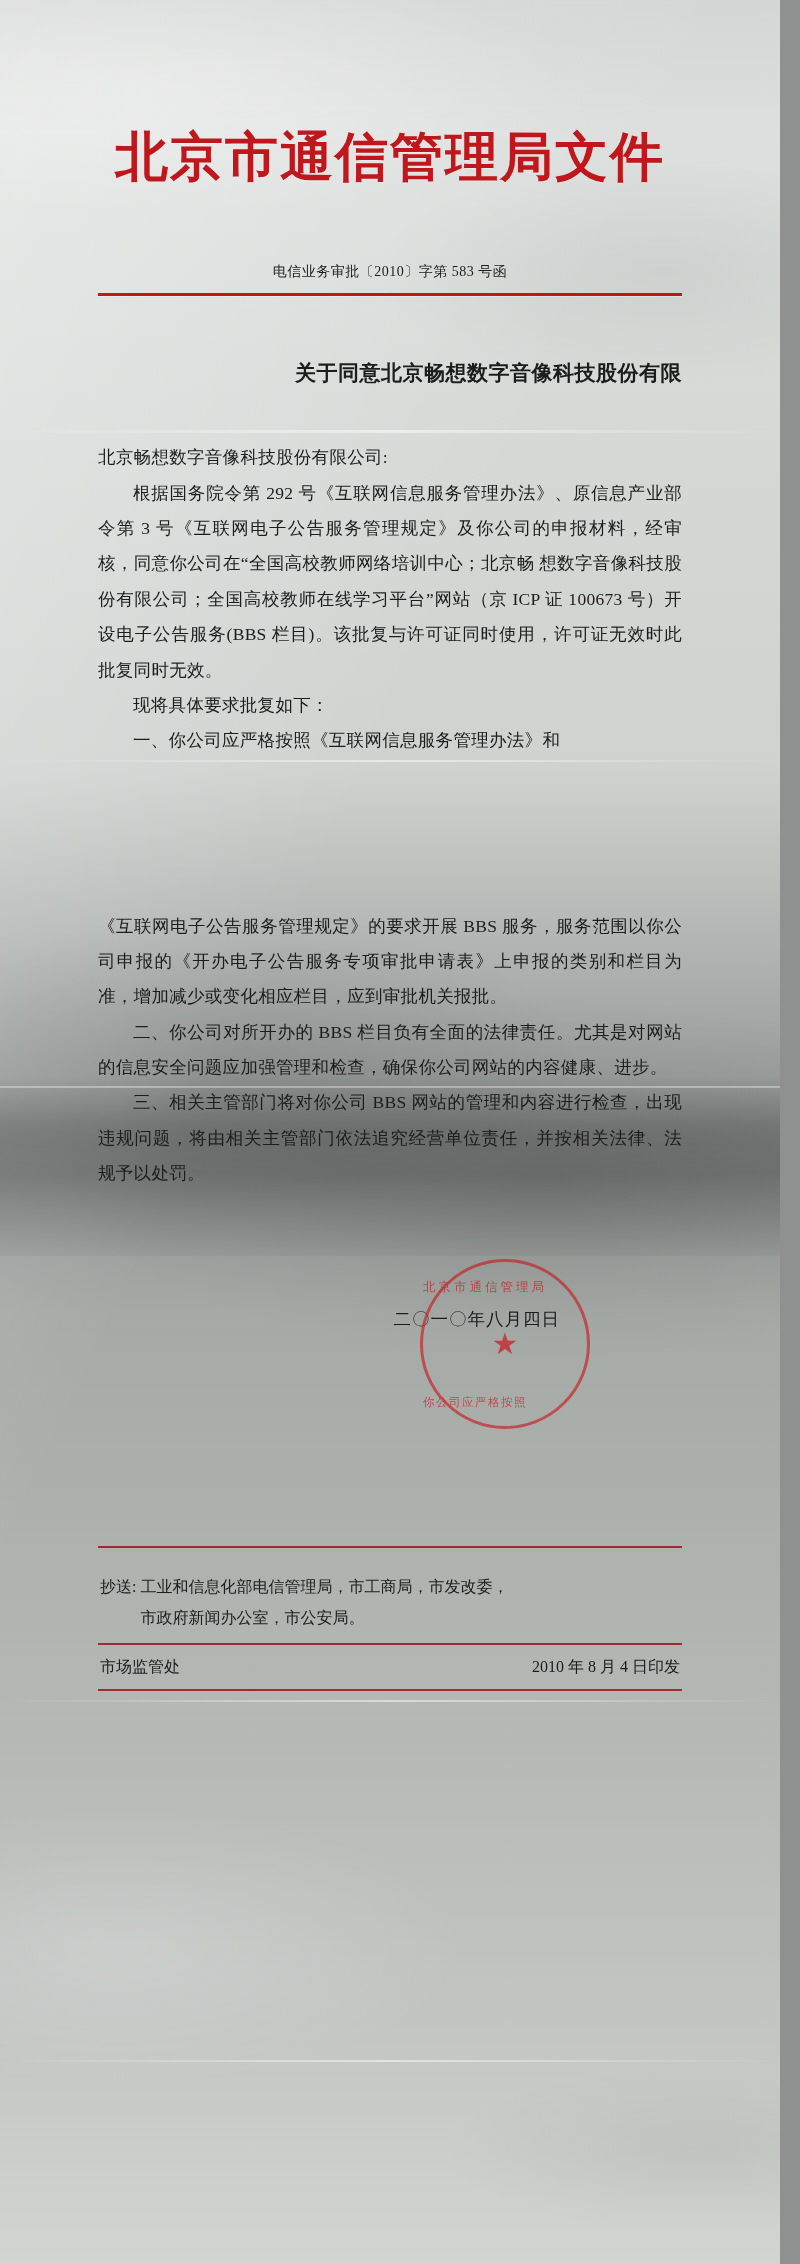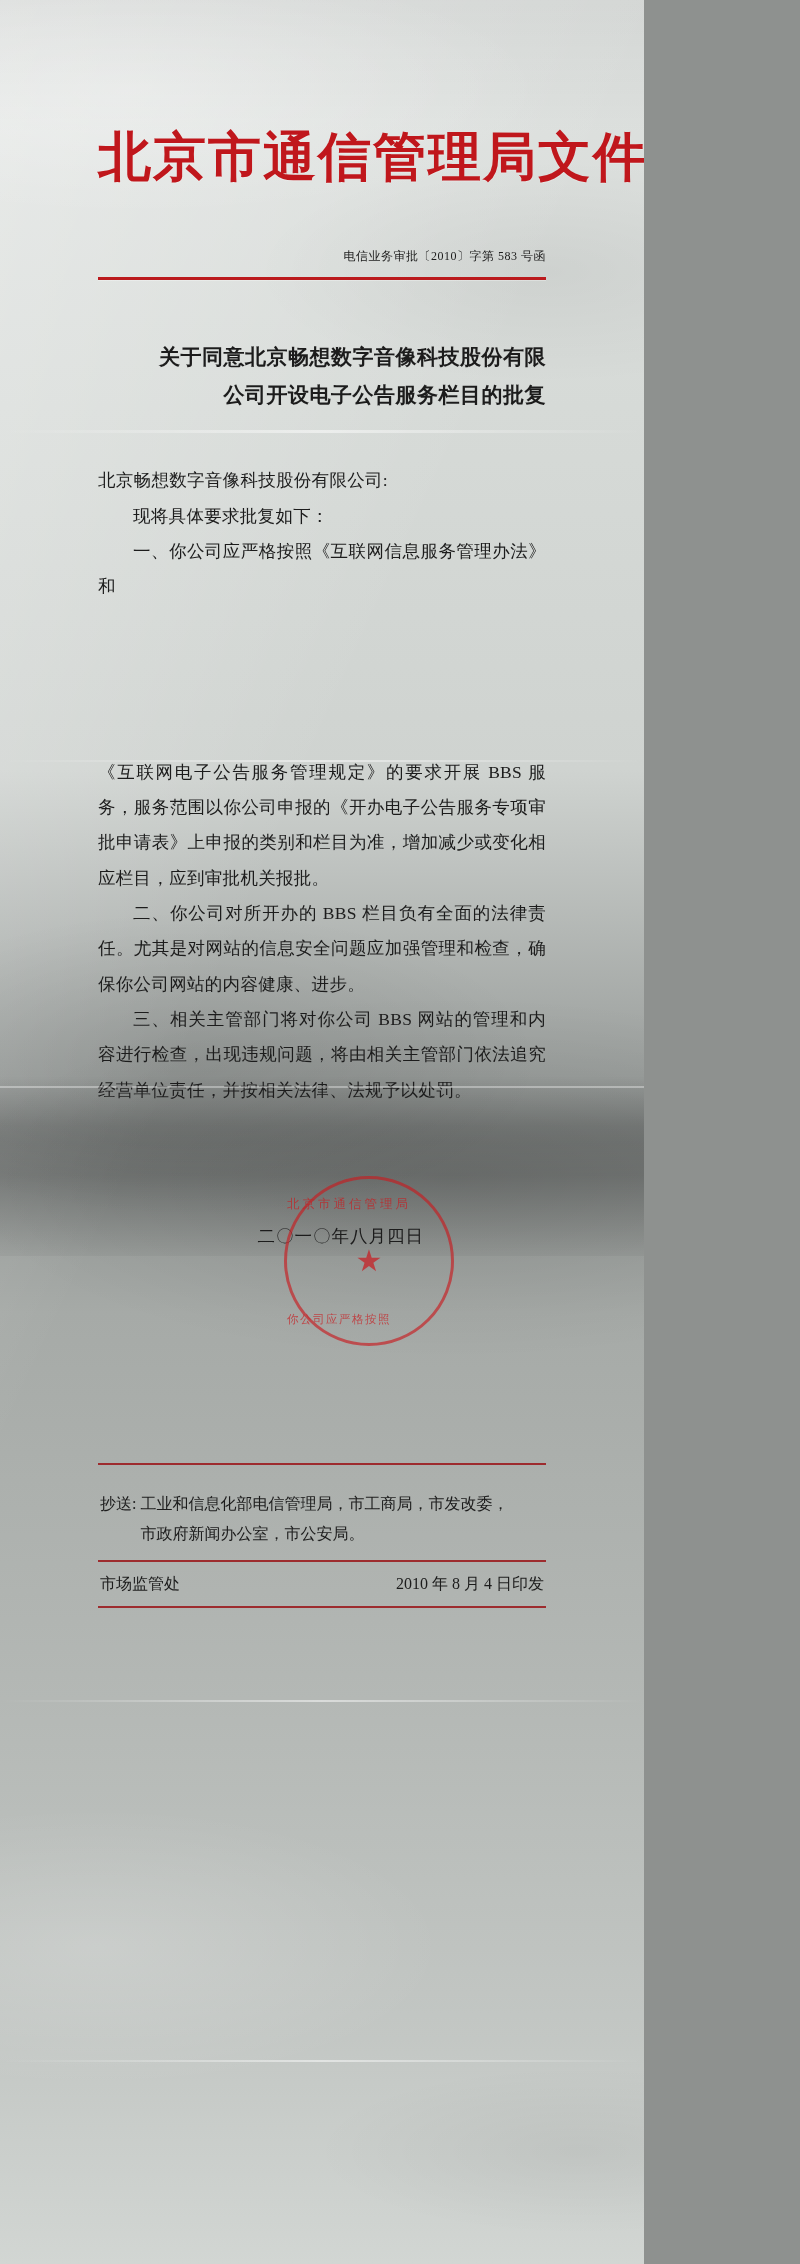--- a/index.html
+++ b/index.html
@@ -5,21 +5,21 @@
   html, body {
     margin: 0;
     padding: 0;
     background: #8e918f;
   }
   body {
     width: 800px;
   }
   .page {
     position: relative;
-    width: 644px;
+    width: 780px;
     min-height: 2264px;
     background:
       linear-gradient(180deg, rgba(0,0,0,0.05) 0%, rgba(0,0,0,0) 6%),
       linear-gradient(115deg, rgba(255,255,255,0.35) 0%, rgba(255,255,255,0) 40%),
       linear-gradient(180deg, #dfe2e0 0%, #d6dad7 18%, #cfd3d0 34%, #8f9391 50.5%, #a6aaa7 58%, #b3b7b4 74%, #c3c7c4 90%, #d2d6d3 100%);
     overflow: hidden;
     font-family: "Liberation Serif", serif;
     color: #1c1c1c;
   }
   
@@ -55,23 +55,23 @@
   .masthead-title {
     color: #c0171c;
     font-size: 53px;
     font-weight: bold;
     letter-spacing: 2px;
     line-height: 1.2;
     text-shadow: 0 1px 0 rgba(255,255,255,0.25);
     white-space: nowrap;
   }
   .docnum {
-    text-align: right;
-    font-size: 12px;
-    margin-top: 58px;
+    text-align: center;
+    font-size: 14px;
+    margin-top: 73px;
     letter-spacing: 0.5px;
   }
   .redline {
     margin-top: 12px;
     height: 3px;
     background: #bb1a1d;
     box-shadow: 0 1px 0 rgba(255,255,255,0.3);
   }
 
   .subject {
@@ -214,25 +214,25 @@
 
     <div class="masthead">
       <div class="masthead-title">北京市通信管理局文件</div>
     </div>
 
     <div class="docnum">电信业务审批〔2010〕字第 583 号函</div>
     <div class="redline"></div>
 
     <div class="subject">
       <div>关于同意北京畅想数字音像科技股份有限</div>
-      <div>公司开设电子公告服务栏目的批复</div>
     </div>
 
     <div class="body">
       <p>北京畅想数字音像科技股份有限公司:</p>
+      <p class="p-indent">根据国务院令第 292 号《互联网信息服务管理办法》、原信息产业部令第 3 号《互联网电子公告服务管理规定》及你公司的申报材料，经审核，同意你公司在“全国高校教师网络培训中心；北京畅 想数字音像科技股份有限公司；全国高校教师在线学习平台”网站（京 ICP 证 100673 号）开设电子公告服务(BBS 栏目)。该批复与许可证同时使用，许可证无效时此批复同时无效。</p>
       <p class="p-indent">现将具体要求批复如下：</p>
       <p class="p-indent">一、你公司应严格按照《互联网信息服务管理办法》和</p>
 
       <div class="gap"></div>
 
       <p>《互联网电子公告服务管理规定》的要求开展 BBS 服务，服务范围以你公司申报的《开办电子公告服务专项审批申请表》上申报的类别和栏目为准，增加减少或变化相应栏目，应到审批机关报批。</p>
       <p class="p-indent">二、你公司对所开办的 BBS 栏目负有全面的法律责任。尤其是对网站的信息安全问题应加强管理和检查，确保你公司网站的内容健康、进步。</p>
       <p class="p-indent">三、相关主管部门将对你公司 BBS 网站的管理和内容进行检查，出现违规问题，将由相关主管部门依法追究经营单位责任，并按相关法律、法规予以处罚。</p>
     </div>
 

